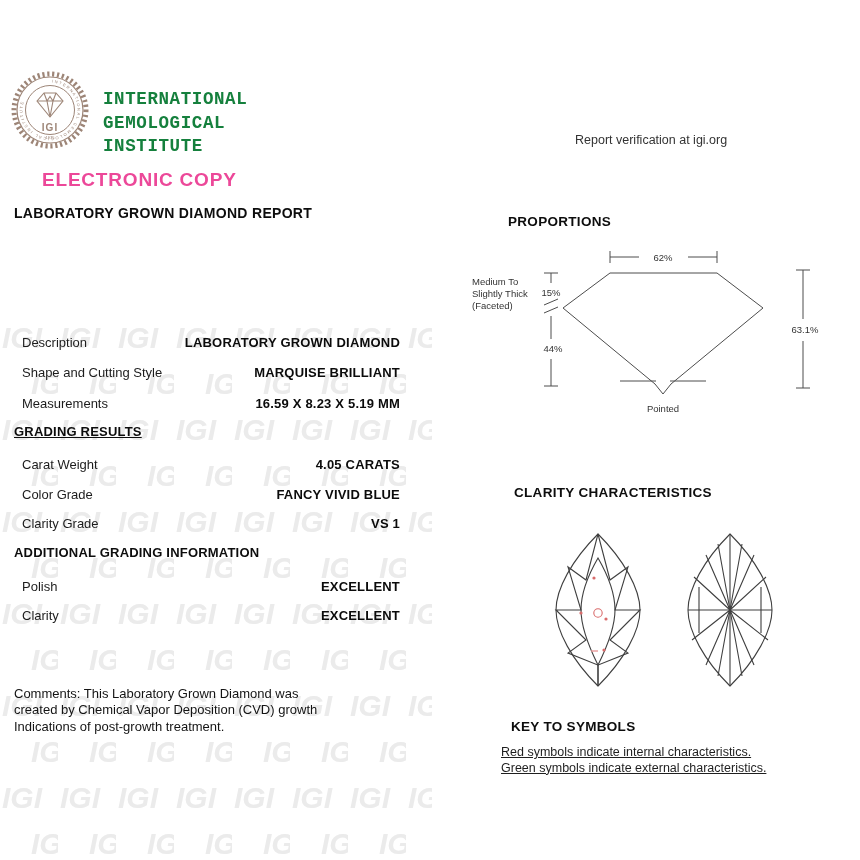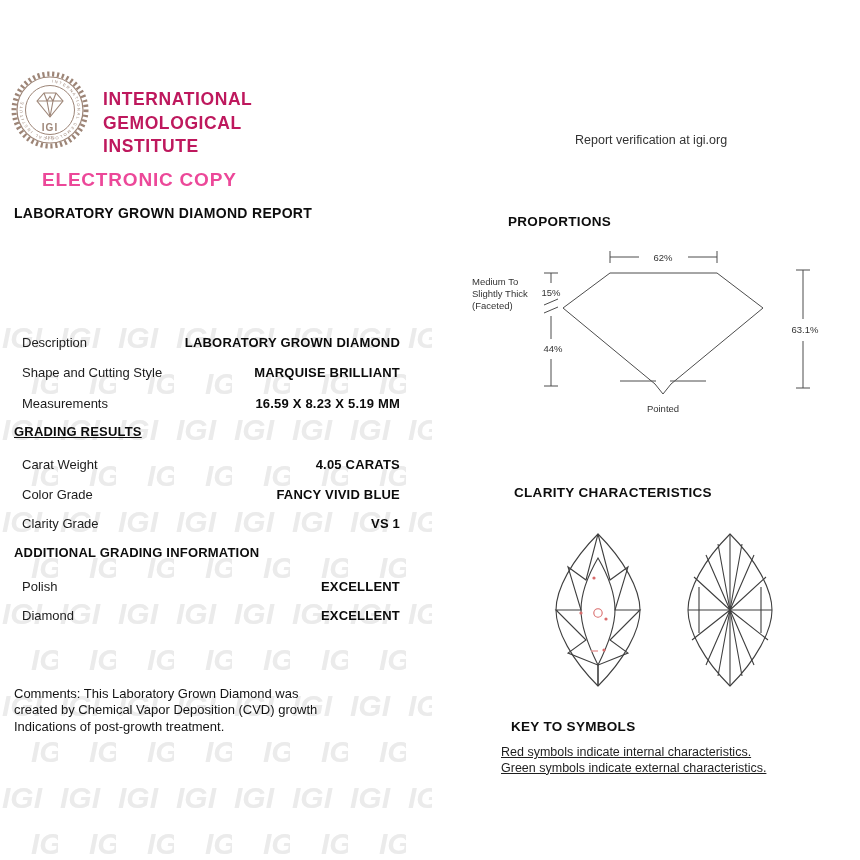--- a/index.html
+++ b/index.html
@@ -1,21 +1,21 @@
 <!DOCTYPE html>
 <html><head>
 <meta charset="utf-8">
 <style>
   html,body{margin:0;padding:0;background:#fff;}
   #page{position:relative;width:860px;height:860px;background:#ffffff;overflow:hidden;
         font-family:"Liberation Sans",sans-serif;color:#1a1a1a;}
   .abs{position:absolute;}
   
-  #institute-name{left:103px;top:88px;font-size:17.5px;font-weight:bold;color:#be185d;
-                  line-height:23.5px;letter-spacing:.6px;}
+  #institute-name{left:103px;top:88px;font-size:17.5px;font-weight:bold;color:#15803d;
+                  line-height:23.5px;letter-spacing:.6px;font-family:Liberation Mono, monospace;}
   #electronic-copy{left:42px;top:169px;font-size:19px;font-weight:bold;color:#ec4899;letter-spacing:.8px;}
   #report-title{left:14px;top:205px;font-size:14px;font-weight:bold;color:#0d0d0d;letter-spacing:.3px;}
   #verification-text{left:575px;top:133px;font-size:12.5px;color:#333;}
   
   .rows{left:22px;width:378px;z-index:2;}
   .row{display:flex;justify-content:space-between;align-items:center;}
   .row .lbl{font-size:13px;color:#1c1c1c;}
   .row .val{font-size:13px;font-weight:bold;color:#0b0b0b;letter-spacing:.2px;}
   #fields{top:327px;} #fields .row{height:30.5px;}
   #grading-rows{top:450px;} #grading-rows .row{height:29.5px;}
@@ -119,21 +119,21 @@
   </div>
 
   <div id="additional-title" class="abs section-title">ADDITIONAL GRADING INFORMATION</div>
 
   <div id="additional-rows" class="abs rows">
     <div class="row">
       <span class="lbl">Polish</span>
       <span class="val">EXCELLENT</span>
     </div>
     <div class="row">
-      <span class="lbl">Diamond</span>
+      <span class="lbl">Clarity</span>
       <span class="val">EXCELLENT</span>
     </div>
   </div>
 
   <div id="comments" class="abs">
     <div>Comments: This Laboratory Grown Diamond was</div>
     <div>created by Chemical Vapor Deposition (CVD) growth</div>
     <div>Indications of post-growth treatment.</div>
   </div>
 

